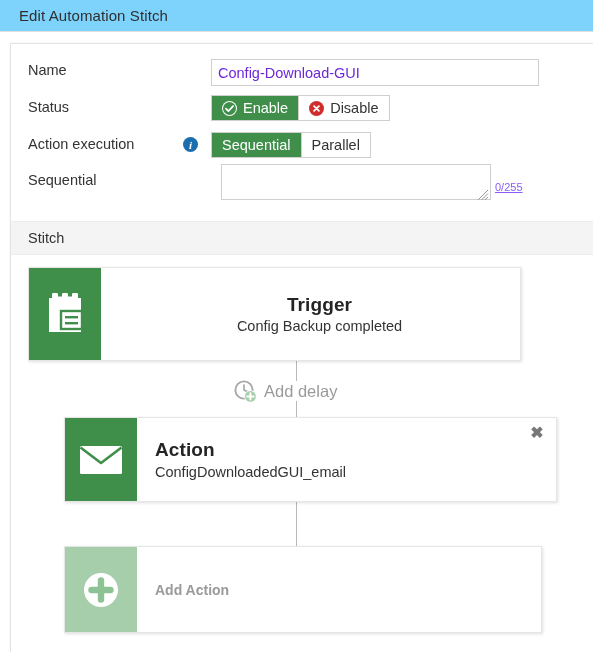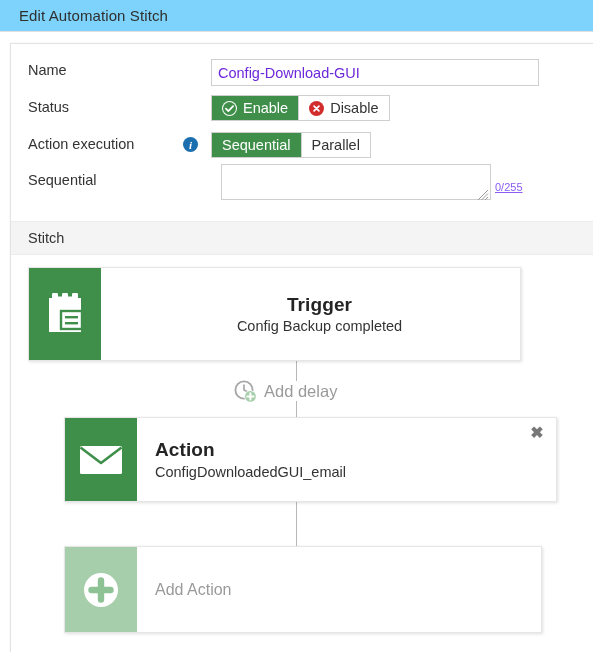--- a/index.html
+++ b/index.html
@@ -154,21 +154,21 @@
   .node-title {
     font-size: 19px; font-weight: bold; color: #242424;
     line-height: 1.15; letter-spacing: .1px;
   }
   .node-sub {
     font-size: 14.5px; color: #333; margin-top: 3px;
   }
   .node-body.placeholder {
     justify-content: center;
   }
-  .node-ph-text { font-size: 16px; color: #9a9a9a; }
+  .node-ph-text { font-size: 14px; color: #9a9a9a; font-weight: bold; }
 
   .node-close {
     position: absolute; right: 10px; top: 6px;
     width: 18px; height: 18px;
     display: flex; align-items: center; justify-content: center;
     color: #787878; font-size: 16px; font-weight: bold;
     cursor: pointer; line-height: 1;
   }
 
   

